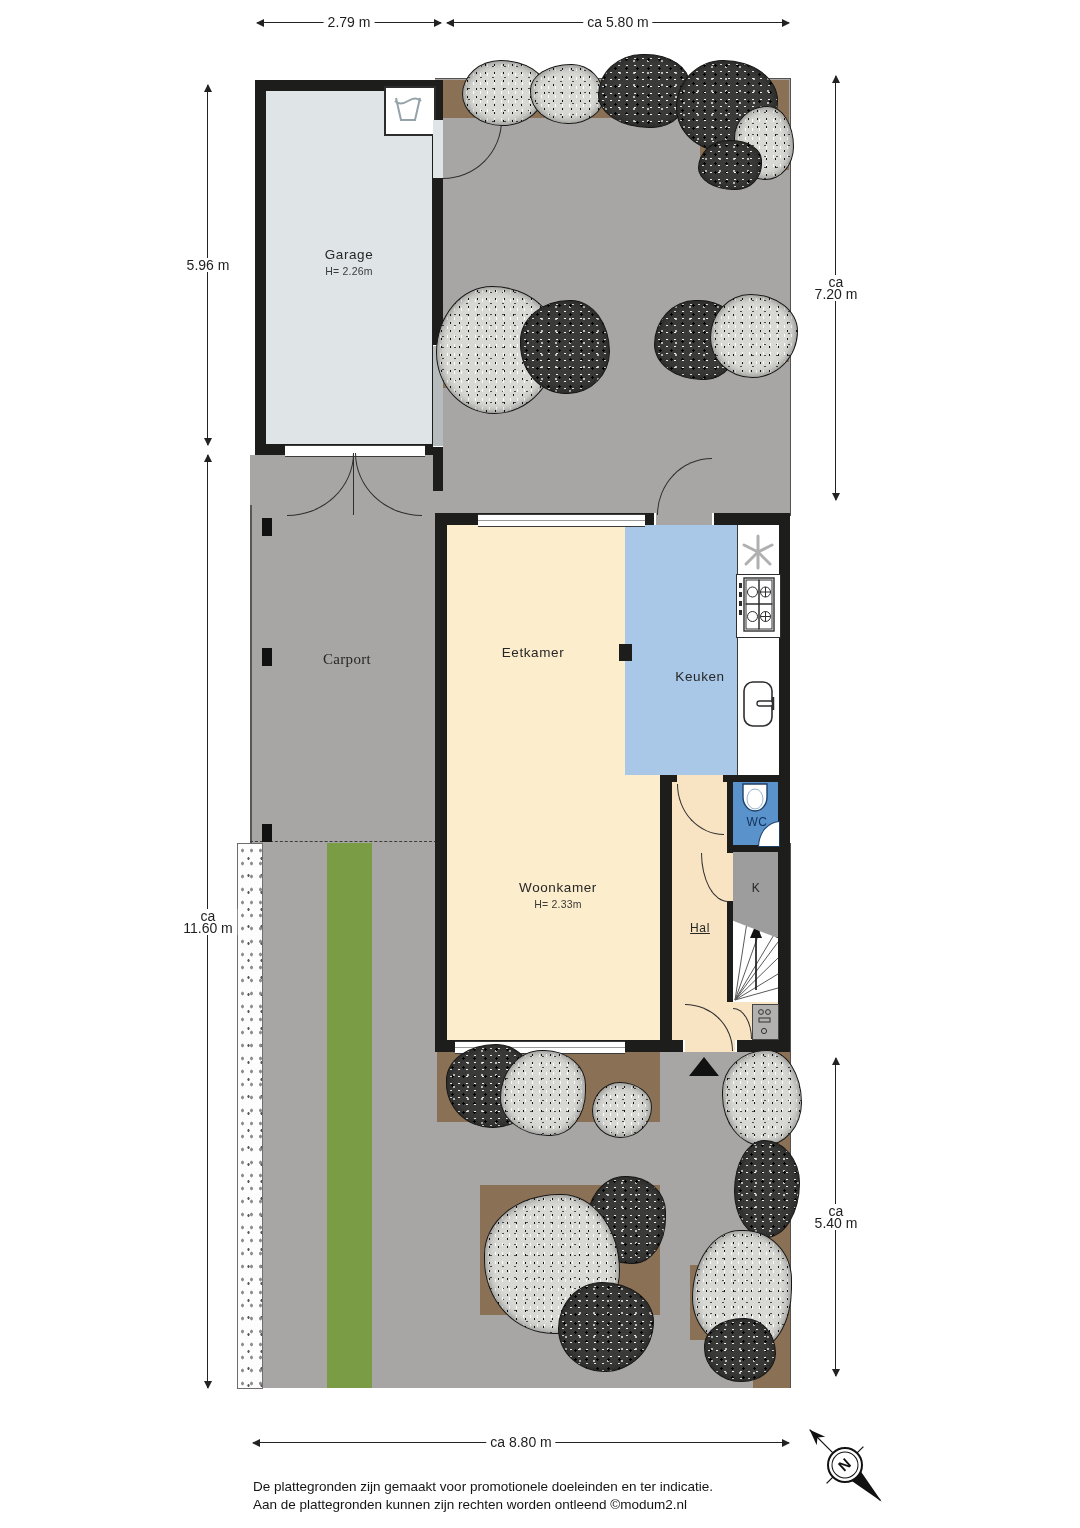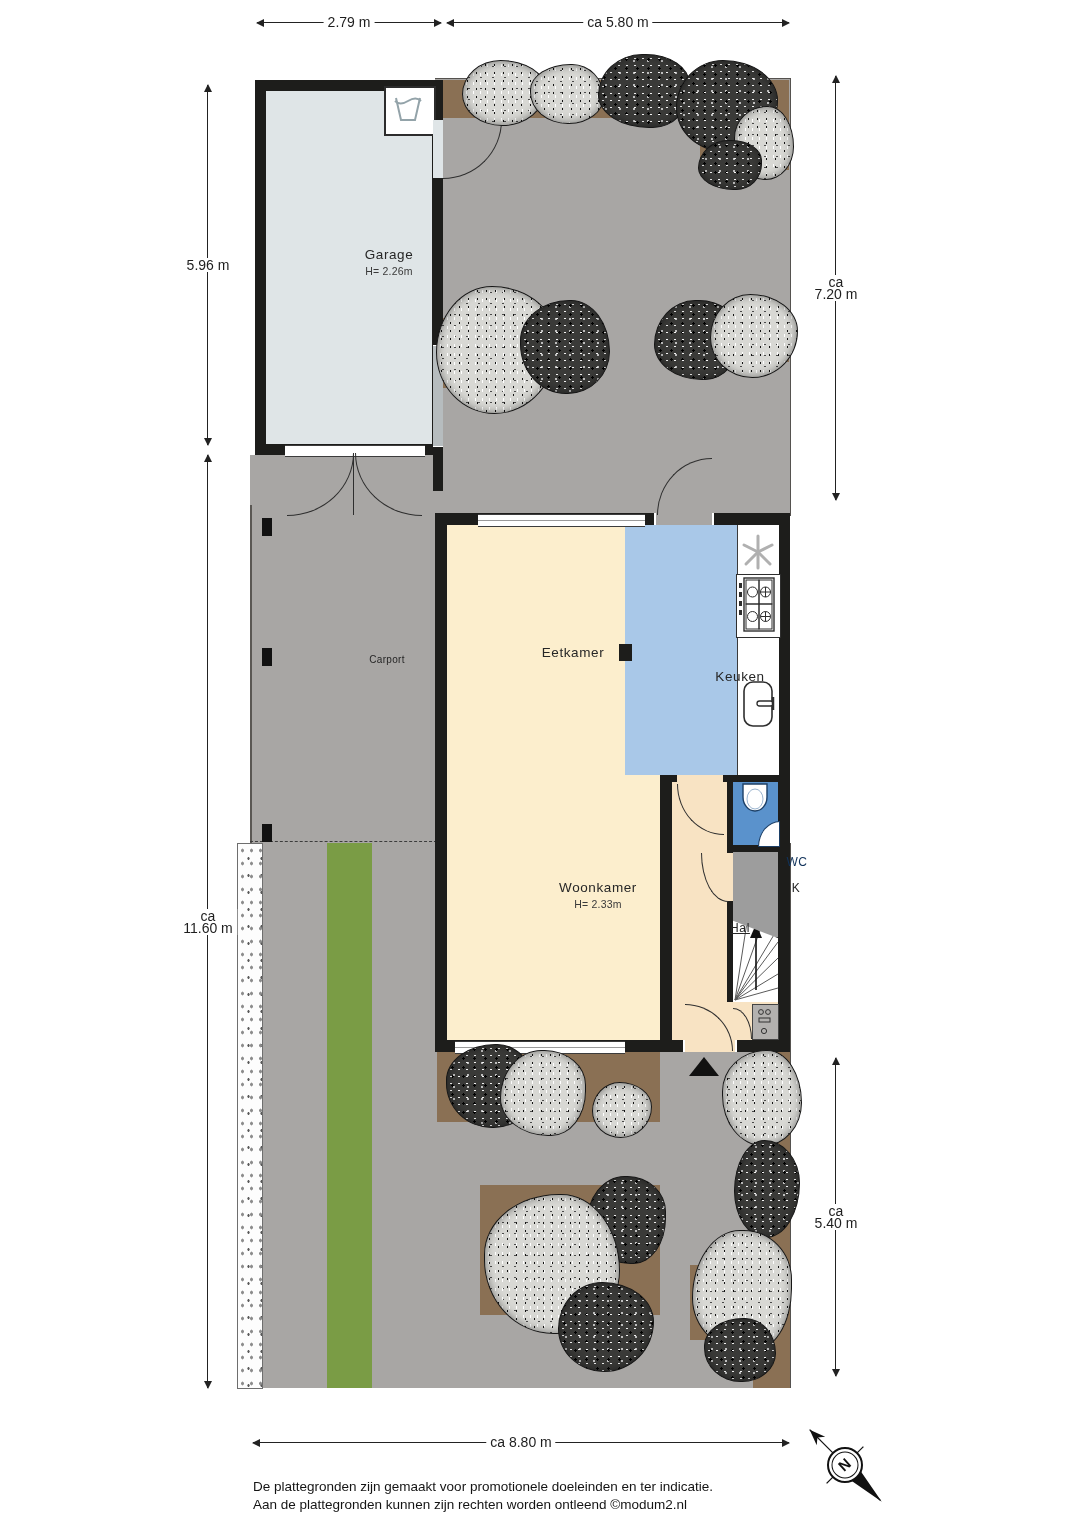--- a/index.html
+++ b/index.html
@@ -36,23 +36,23 @@
   .bush.light{background-color:#d8d8d4;
     background-image:radial-gradient(#141414 15%,transparent 16%),radial-gradient(#ffffff 18%,transparent 19%),radial-gradient(#4c4c4c 13%,transparent 14%);
     background-size:9px 8px,7px 9px,12px 11px;}
   .bush.dark{background-color:#3a3a38;
     background-image:radial-gradient(#f2f2f2 16%,transparent 17%),radial-gradient(#000 17%,transparent 18%),radial-gradient(#bdbdbd 10%,transparent 12%);
     background-size:8px 7px,11px 9px,14px 12px;}
   .r1{border-radius:46% 54% 52% 48% / 52% 44% 56% 48%;}
   .r2{border-radius:56% 44% 48% 52% / 44% 56% 46% 54%;}
   .r3{border-radius:50% 50% 42% 58% / 58% 42% 54% 46%;}
   
-  .rlabel{position:absolute;transform:translate(-50%,-50%);font-size:13.5px;letter-spacing:.6px;color:#262626;white-space:nowrap;text-align:center;margin-left:40px;}
+  .rlabel{position:absolute;transform:translate(-50%,-50%);font-size:13.5px;letter-spacing:.6px;color:#262626;white-space:nowrap;text-align:center;}
   .rlabel .sub{display:block;font-size:10.5px;letter-spacing:.2px;margin-top:3px;color:#3a3a3a;}
-  .rlabel.small{font-size:10px;letter-spacing:.3px;}
+  .rlabel.small{font-size:15px;letter-spacing:.3px;font-family:Liberation Serif, serif;}
   .rlabel.mid{font-size:12px;}
   
   .dimh{position:absolute;border-top:1px solid #222;}
   .dimh:before,.dimh:after{content:"";position:absolute;top:-4.5px;border:4px solid transparent;}
   .dimh:before{left:-1px;border-right:8px solid #222;border-left:0;}
   .dimh:after{right:-1px;border-left:8px solid #222;border-right:0;}
   .dimv{position:absolute;border-left:1px solid #222;}
   .dimv:before,.dimv:after{content:"";position:absolute;left:-4.5px;border:4px solid transparent;}
   .dimv:before{top:-1px;border-bottom:8px solid #222;border-top:0;}
   .dimv:after{bottom:-1px;border-top:8px solid #222;border-bottom:0;}
@@ -259,21 +259,21 @@
   <div class="rlabel" style="left:700px;top:676px;">
     <span>Keuken</span>
   </div>
   <div class="rlabel" style="left:558px;top:895px;">
     <span>Woonkamer</span>
     <span class="sub">H= 2.33m</span>
   </div>
   <div class="rlabel mid" style="left:700px;top:928px;text-decoration:underline;">
     <span>Hal</span>
   </div>
-  <div class="rlabel mid" style="left:757px;top:862px;color:#10325a;">
+  <div class="rlabel mid" style="left:757px;top:822px;color:#10325a;">
     <span>WC</span>
   </div>
   <div class="rlabel mid" style="left:756px;top:888px;">
     <span>K</span>
   </div>
 
   <div class="dimh" style="left:257px;top:22px;width:184px;">
     <span class="dlabel">2.79 m</span>
   </div>
   <div class="dimh" style="left:447px;top:22px;width:342px;">

